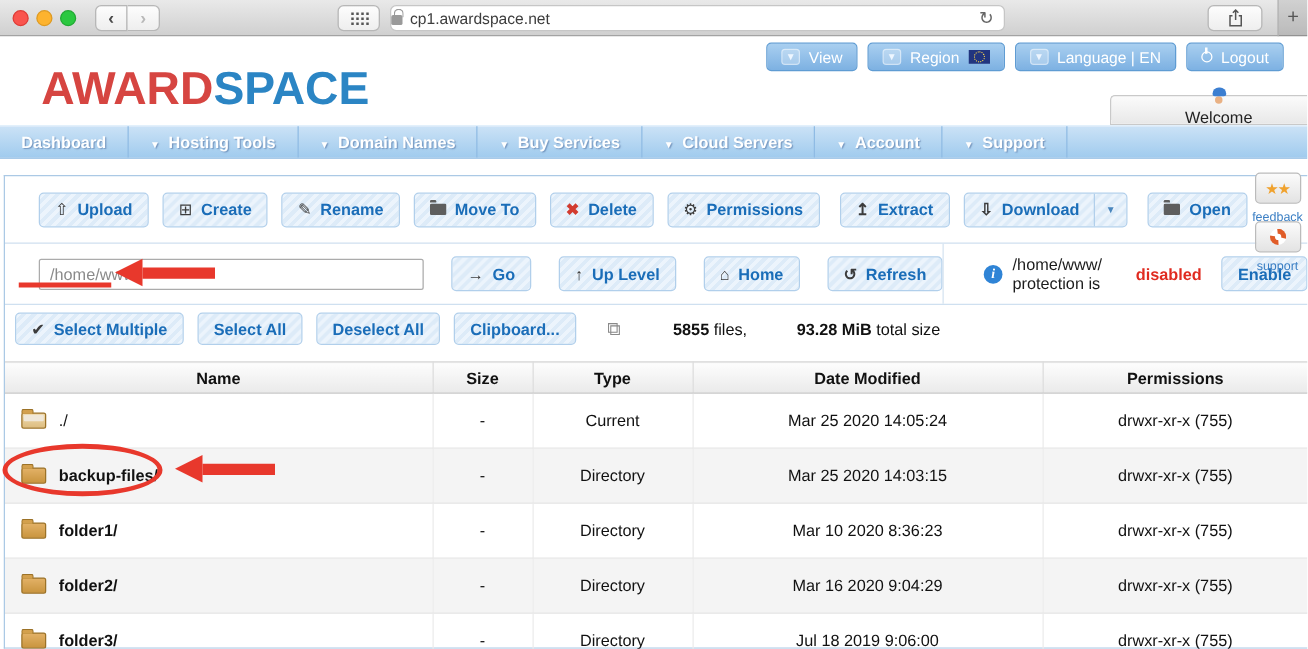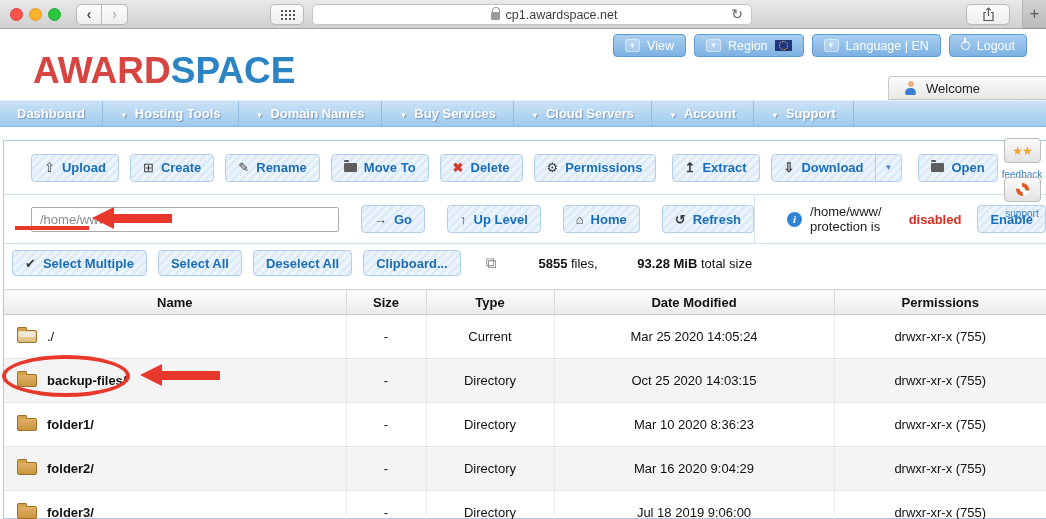--- a/index.html
+++ b/index.html
@@ -19,23 +19,23 @@
   .light.green { background:#2bc840; border:1px solid #22a833; }
   .navgroup { position:absolute; left:76px; top:4px; display:flex; }
   .nav-arrow { width:26px; height:21px; background:linear-gradient(#fdfdfd,#eee);
     border:1px solid #b7b7b7; text-align:center; line-height:19px; font-size:14px; font-weight:bold; color:#4a4a4a; }
   .nav-arrow.back { border-radius:5px 0 0 5px; }
   .nav-arrow.fwd { border-radius:0 5px 5px 0; border-left:none; color:#b9b9b9; }
   .gridbtn { position:absolute; left:270px; top:4px; width:34px; height:21px;
     background:linear-gradient(#fdfdfd,#eee); border:1px solid #b7b7b7; border-radius:5px; }
   .griddots { position:absolute; left:10px; top:5px; width:2px; height:2px; background:#555;
     box-shadow:4px 0 #555,8px 0 #555,12px 0 #555,0 4px #555,4px 4px #555,8px 4px #555,12px 4px #555,0 8px #555,4px 8px #555,8px 8px #555,12px 8px #555; }
-  .urlbar { position:absolute; left:312px; top:4px; width:440px; height:21px; background:#fff;
-    border:1px solid #c6c6c6; border-radius:5px; display:flex; align-items:center; justify-content:center;
-    gap:6px; font-size:12.5px; color:#3d3d3d;padding-left:44px; }
+  .urlbar { position:absolute; left:312px; top:4px; width:492px; height:21px; background:#fff;
+    border:1px solid #c6c6c6; border-radius:5px; display:flex; align-items:center; justify-content:flex-start;
+    gap:6px; font-size:12.5px; color:#3d3d3d; }
   .lockicon { width:9px; height:8px; background:#9a9a9a; border-radius:1.5px; position:relative; margin-top:3px; }
   .lockicon::before { content:""; position:absolute; top:-5px; left:1.5px; width:6px; height:6px;
     border:1.5px solid #9a9a9a; border-bottom:none; border-radius:4px 4px 0 0; }
   .reload { position:absolute; right:8px; top:1px; color:#666; font-size:14px; }
   .sharebtn { position:absolute; left:966px; top:4px; width:44px; height:21px;
     background:linear-gradient(#fdfdfd,#eee); border:1px solid #b7b7b7; border-radius:5px;
     display:flex; align-items:center; justify-content:center; }
   .plusarea { position:absolute; right:0; top:0; width:24px; height:29px; background:rgba(0,0,0,0.10);
     border-left:1px solid #b3b3b3; text-align:center; line-height:27px; font-size:16px; color:#555; }
 
@@ -49,21 +49,21 @@
     border:1px solid rgba(255,255,255,0.45); font-size:8px; line-height:12px; text-align:center; color:#eef6ff; }
   .chevbox::before { content:"▼"; }
   .flag { width:17px; height:11px; background:#21357f; position:relative; display:inline-block; }
   .flag::after { content:""; position:absolute; left:4px; top:1px; width:7px; height:7px;
     border:1px dotted #f8d34c; border-radius:50%; }
   .power { width:9px; height:9px; border:1.5px solid #fff; border-radius:50%; position:relative; }
   .power::after { content:""; position:absolute; left:50%; top:-4px; width:2px; height:5px; background:#fff; transform:translateX(-50%); }
 
   .welcome-tab { position:absolute; top:76px; right:0; width:158px; height:24px;
     background:linear-gradient(#fbfbfb,#e8e8e8); border:1px solid #c9c9c9; border-right:none;
-    border-radius:4px 0 0 0; display:flex; align-items:center; gap:9px; padding-left:15px; color:#222; }
+    border-radius:4px 0 0 0; display:flex; align-items:center; gap:9px; padding-left:15px; color:#222;flex-direction:column; }
   .person { width:13px; height:14px; position:relative; }
   .person::before { content:""; position:absolute; top:0; left:3.5px; width:6px; height:6px; background:#e9b184; border-radius:50%; }
   .person::after { content:""; position:absolute; bottom:0; left:1px; width:11px; height:7px; background:#3c7fd1; border-radius:5px 5px 2px 2px; }
 
   
   .mainnav { position:absolute; top:100px; left:0; right:0; height:27px;
     background:linear-gradient(#cbe2f6,#a0cbee); border-top:1px solid #e2f0fb; border-bottom:1px solid #8cb9e2; display:flex; }
   .nav-item { display:flex; align-items:center; gap:7px; padding:0 17px; color:#fff; font-weight:bold;
     font-size:13px; border-right:1px solid #8fbbe4; text-shadow:1px 1px 1px rgba(70,100,150,0.55); cursor:pointer; }
   .nav-chev::before { content:"▼"; font-size:8px; }
@@ -358,21 +358,21 @@
       </tr>
       <tr class="alt">
         <td class="namecell">
             <span class="namewrap">
           <span class="folder"></span>
           <span class="fname">backup-files/</span>
         </span>
           </td>
         <td>-</td>
         <td>Directory</td>
-        <td>Oct 25 2020 14:03:15</td>
+        <td>Mar 25 2020 14:03:15</td>
         <td>drwxr-xr-x (755)</td>
       </tr>
       <tr>
         <td class="namecell">
             <span class="namewrap">
           <span class="folder"></span>
           <span class="fname">folder1/</span>
         </span>
           </td>
         <td>-</td>

